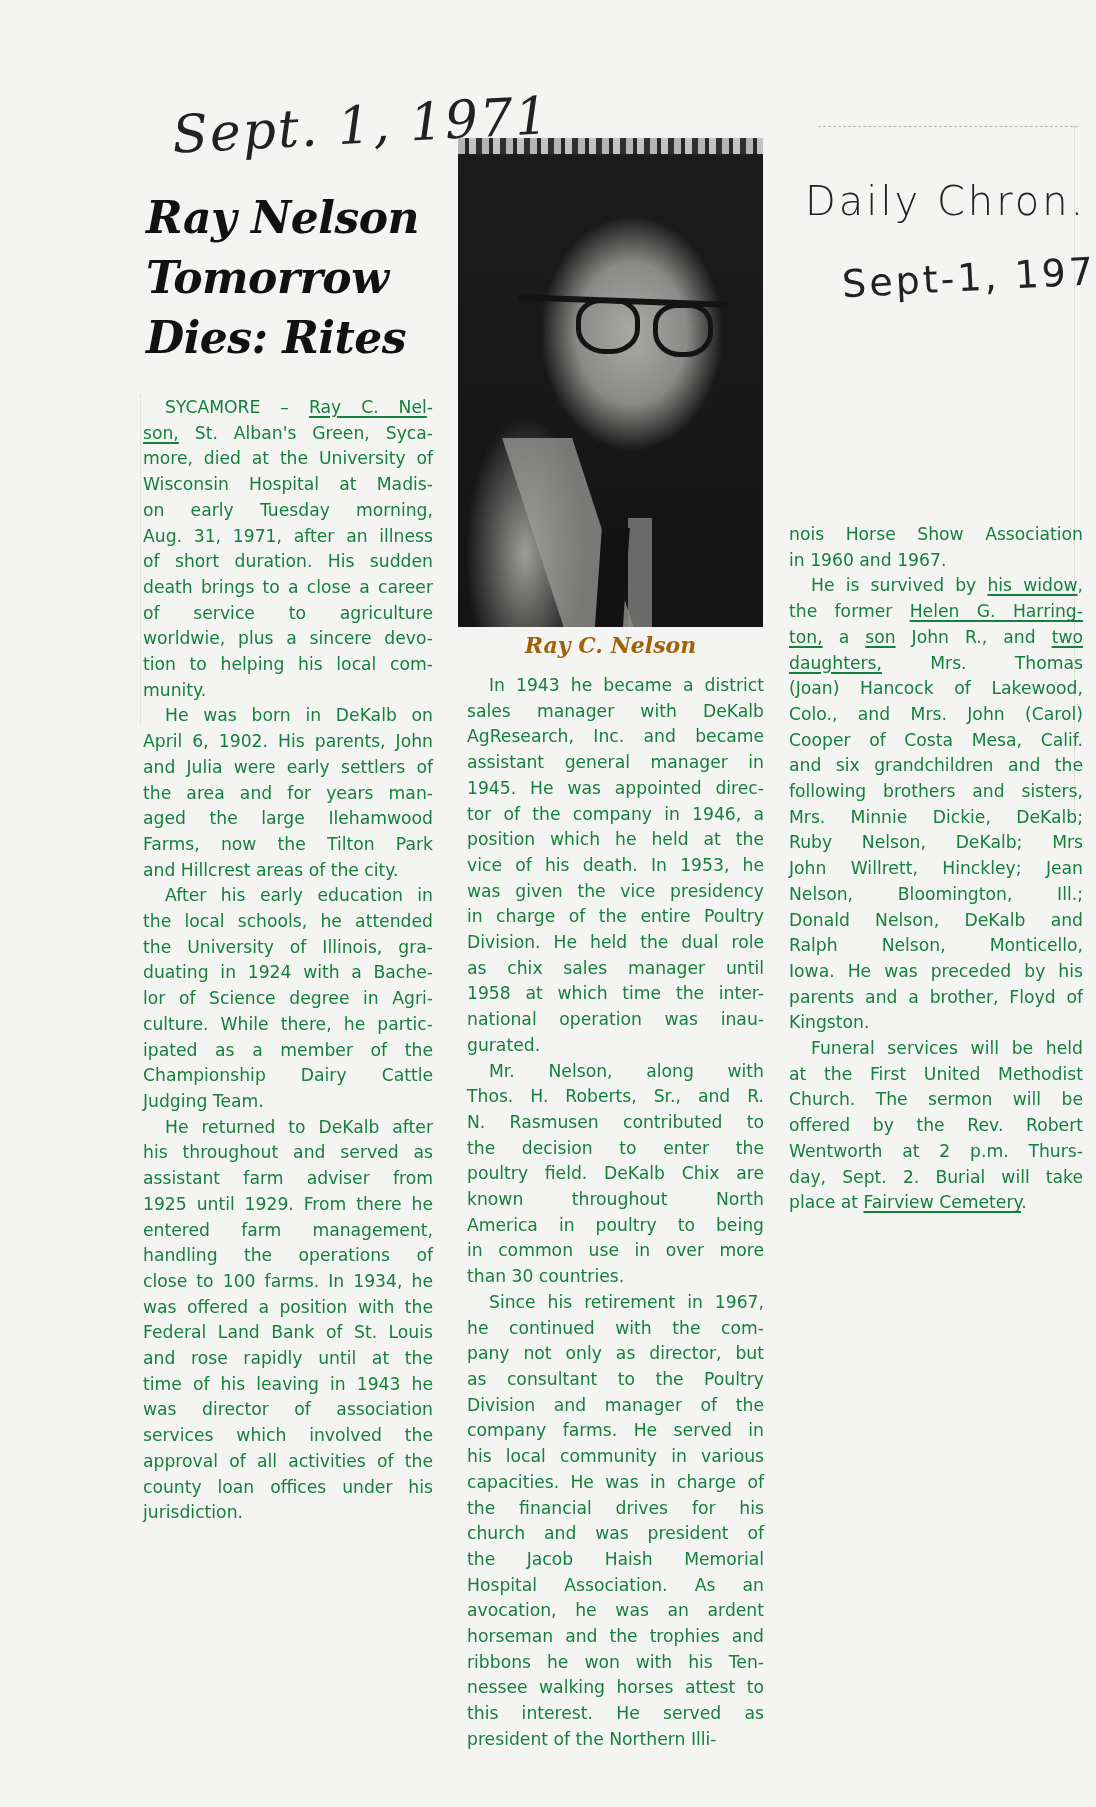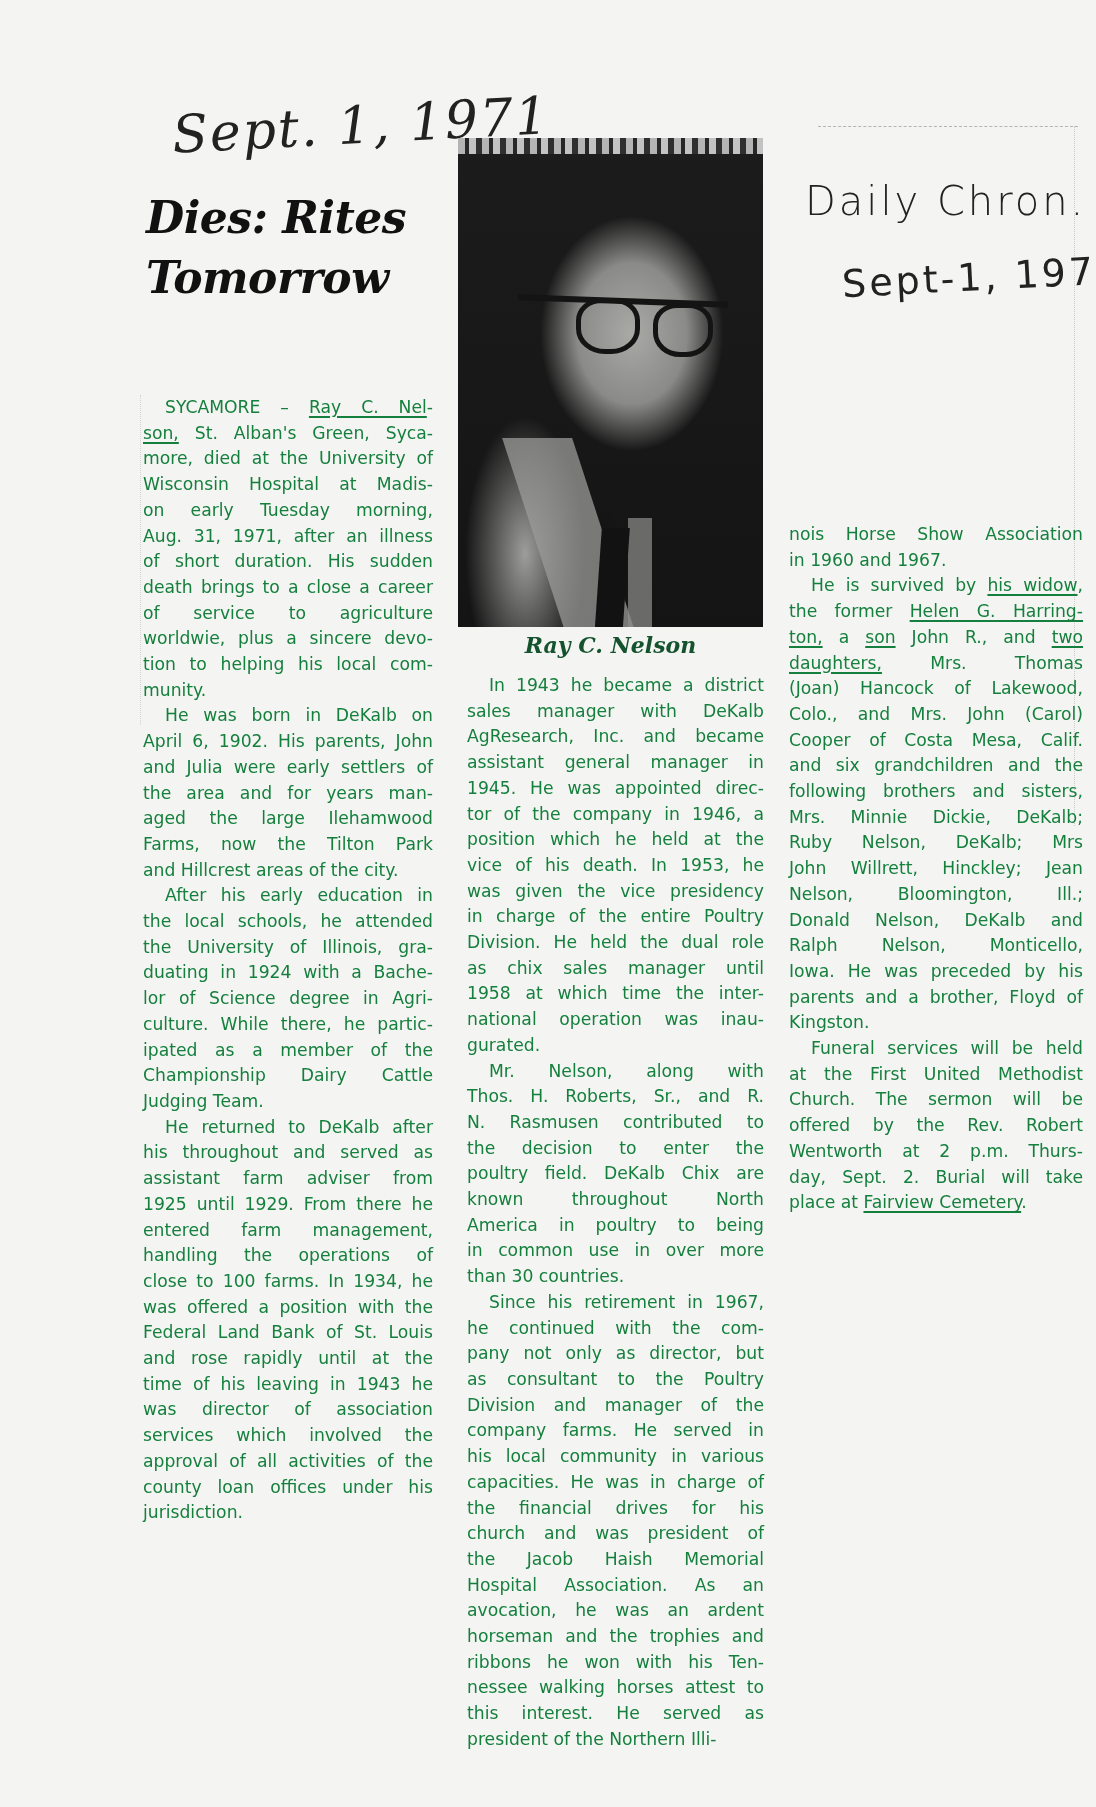--- a/index.html
+++ b/index.html
@@ -56,21 +56,21 @@
   .photo .glasses-l { left: 118px; top: 160px; width: 54px; height: 46px; }
   .photo .glasses-r { left: 195px; top: 165px; width: 50px; height: 44px; }
   .photo .brow { position: absolute; left: 60px; top: 160px; width: 210px; height: 6px; background: #141414; transform: rotate(2deg); }
   .photo .tie { position: absolute; left: 140px; top: 390px; width: 28px; height: 110px; background: #121212; transform: skewX(-4deg); }
   .photo .collar { position: absolute; left: 75px; top: 300px; width: 70px; height: 190px; background: #9b9b99; transform: skewX(18deg); opacity: .75; }
   .photo .collar2 { position: absolute; left: 170px; top: 380px; width: 24px; height: 110px; background: #8f8f8d; opacity: .7; }
 
   .caption {
     position: absolute; left: 458px; top: 632px; width: 305px; text-align: center;
     font-family: "DejaVu Serif", serif; font-style: italic; font-weight: bold;
-    font-size: 22px; color: #14532d;
+    font-size: 22px; color: #a16207;
   }
 
   .col {
     position: absolute;
     font-family: "DejaVu Sans", sans-serif;
     font-size: 17.2px; line-height: 25.7px; color: #15803d;
   }
   .col p { margin: 0; text-align: justify; text-align-last: left; hyphens: manual; }
   .col .line { display: block; text-align: justify; text-align-last: justify; white-space: nowrap; }
   .col .line.last { text-align-last: left; }
@@ -85,22 +85,23 @@
 
 <div class="clip-border-top"></div>
 <div class="clip-border-right"></div>
 <div class="clip-border-left"></div>
 
 <div class="handwriting hw-date-left">Sept. 1, 1971</div>
 <div class="handwriting hw-paper">Daily Chron.</div>
 <div class="handwriting hw-date-right">Sept-1, 1971</div>
 
 <div class="headline">
+  <div>Ray Nelson</div>
+  <div>Tomorrow</div>
   <div>Dies: Rites</div>
-  <div>Tomorrow</div>
 </div>
 
 <div class="photo" title="Portrait photograph of Ray C. Nelson wearing glasses, suit and tie">
   <div class="strip"></div>
   <div class="collar"></div>
   <div class="collar2"></div>
   <div class="brow"></div>
   <div class="glasses-l"></div>
   <div class="glasses-r"></div>
   <div class="tie"></div>

